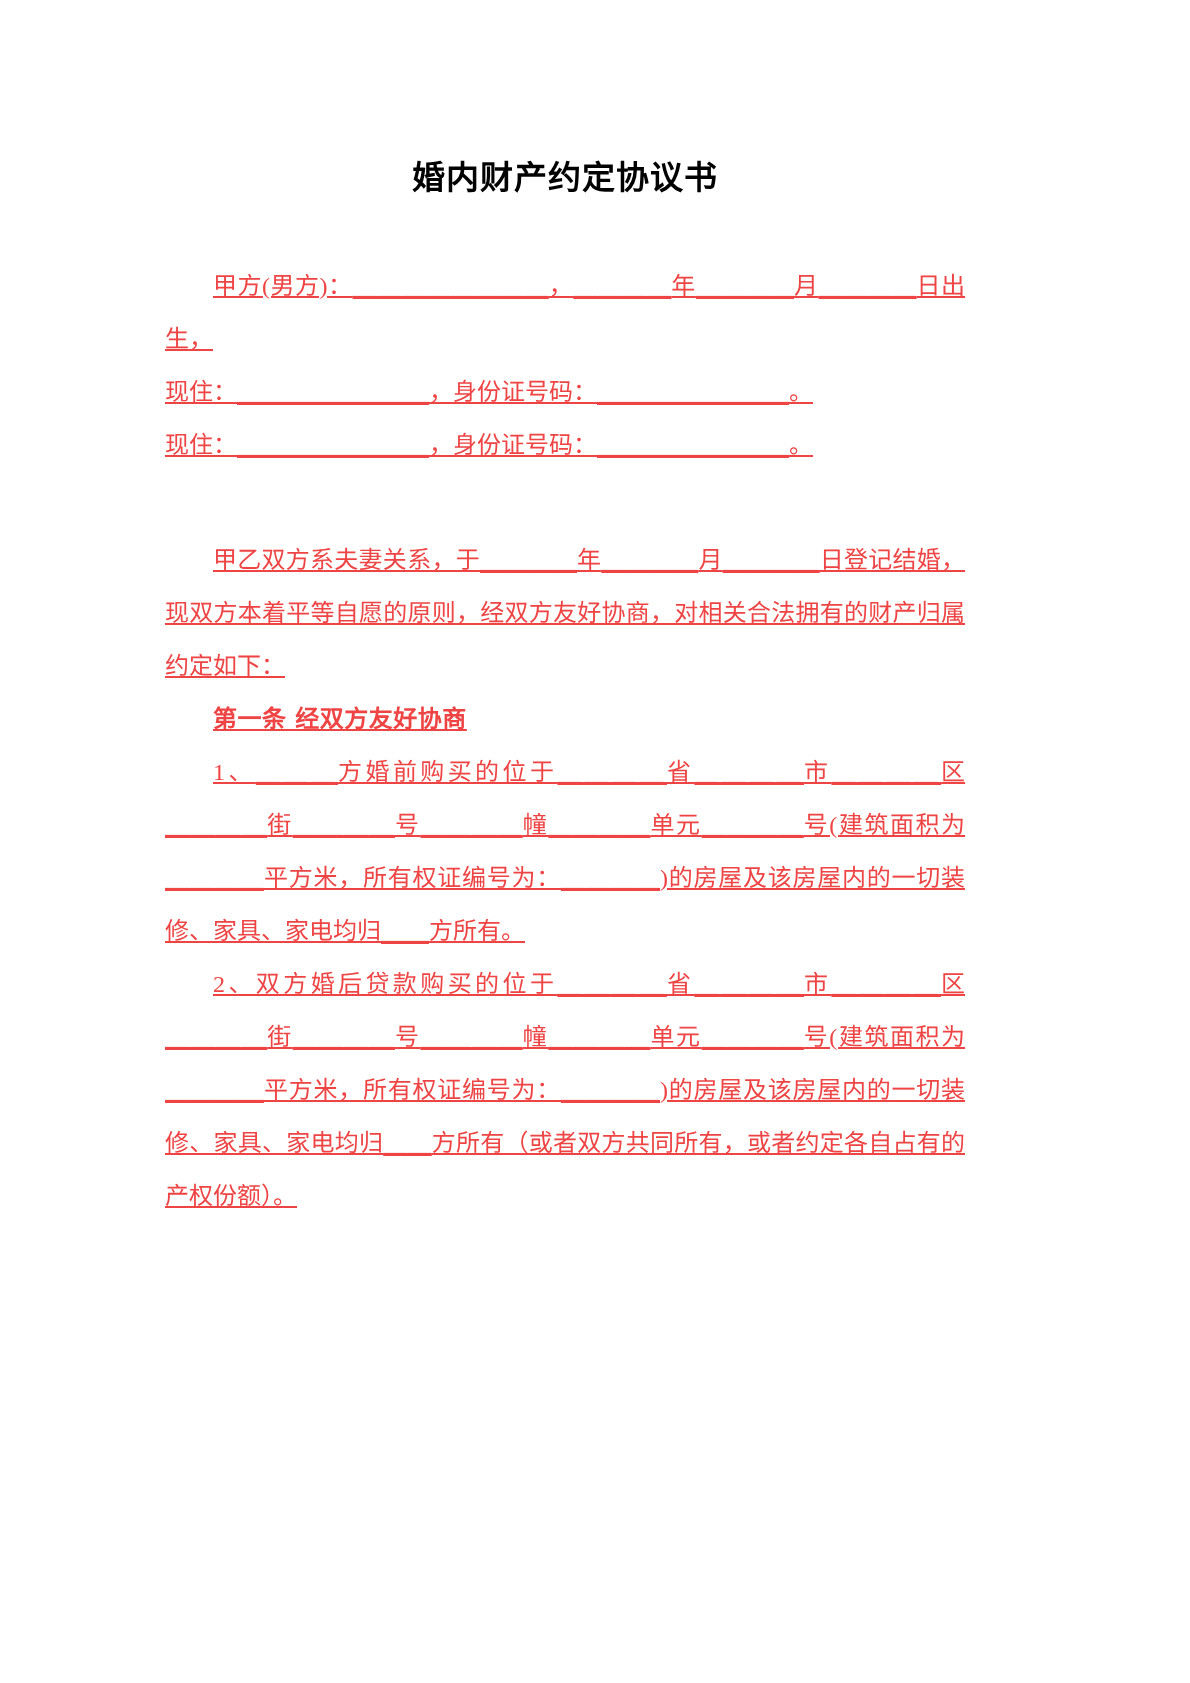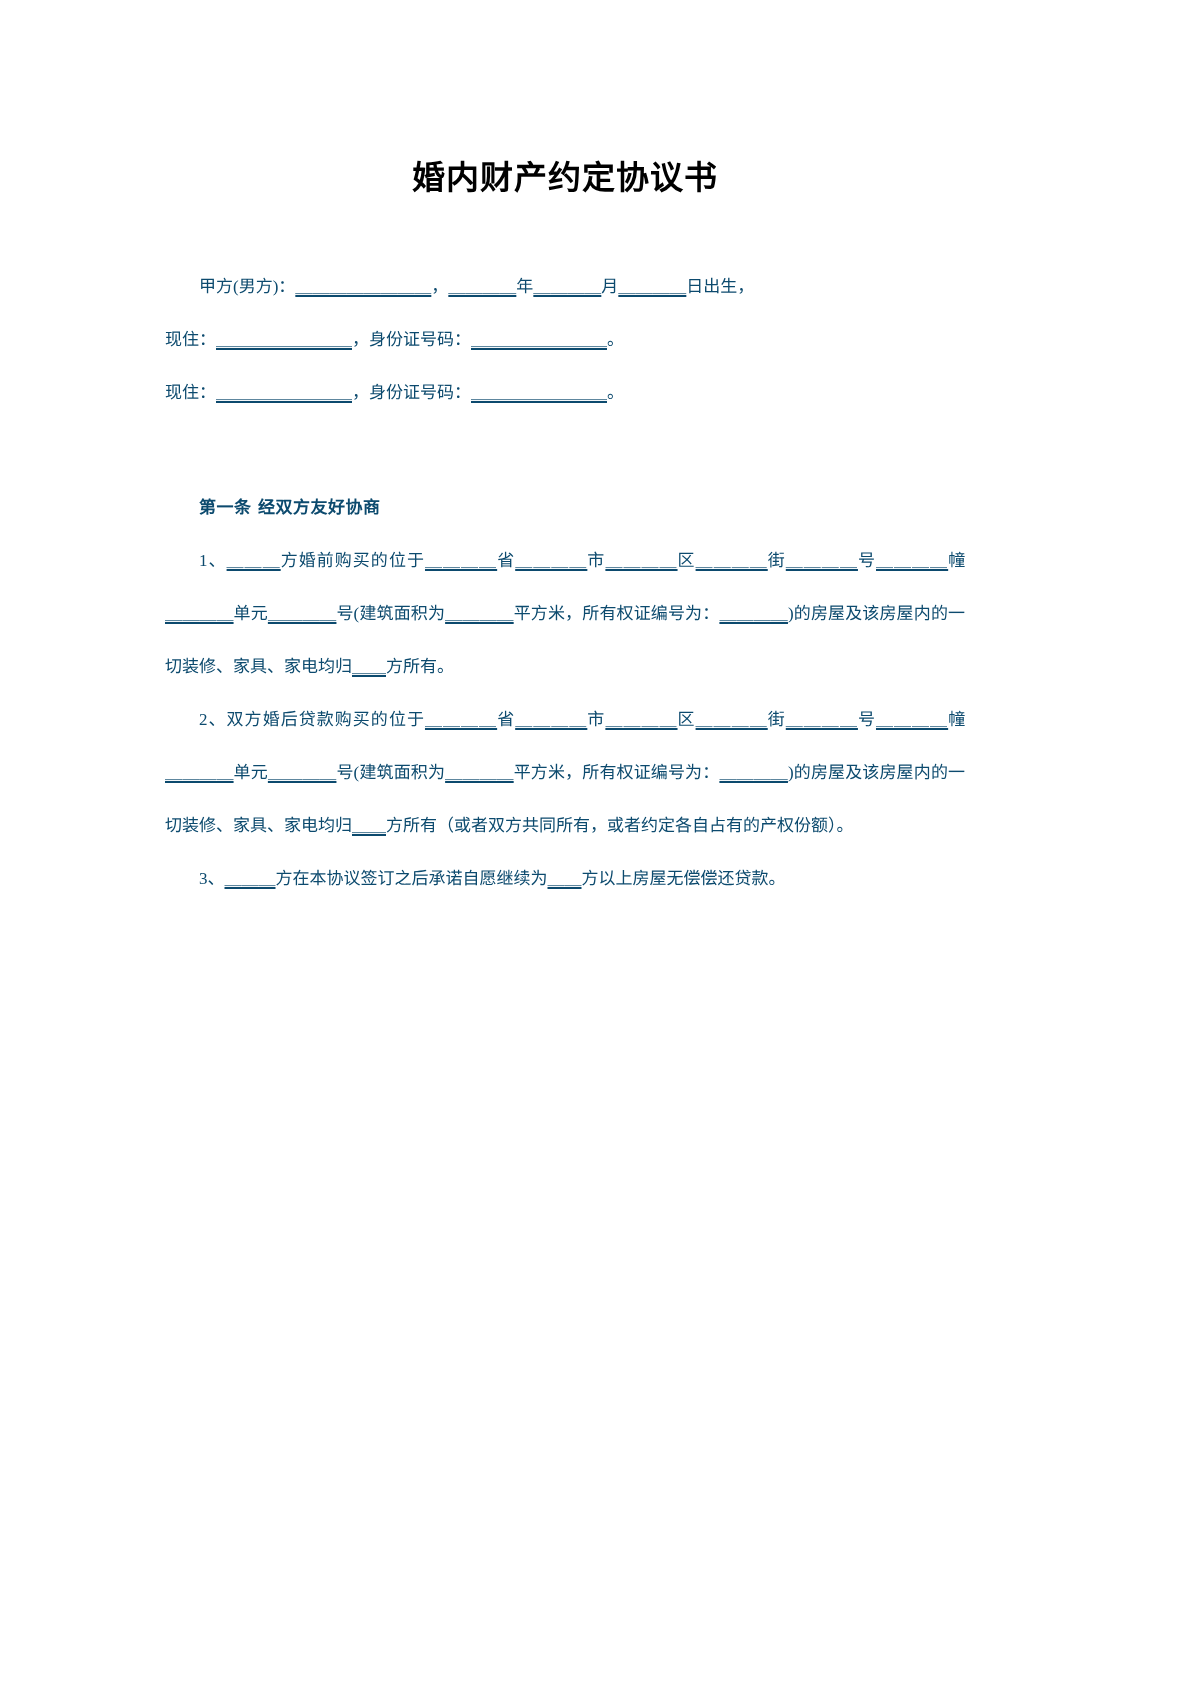--- a/index.html
+++ b/index.html
@@ -29,27 +29,28 @@
     font-weight: bold;
     font-size: 33px;
     line-height: 1.2;
     text-align: center;
     letter-spacing: 1px;
     margin: 0;
     padding-top: 150px;
     color: #000000;
   }
   .para {
-    font-size: 17px;
+    font-size: 24px;
     line-height: 53px;
     text-align: justify;
     text-justify: inter-ideograph;
     margin: 0;
-    color: #0c4a6e;
+    color: #ef4444;
     letter-spacing: 0px;
+    text-decoration: underline;
   }
   .para.indent {
     text-indent: 2em;
   }
   .para.bold {
     font-family: "DejaVu Sans", "Liberation Sans", sans-serif;
     font-weight: bold;
     letter-spacing: 0.5px;
   }
   .spacer-lg { height: 62px; }
@@ -72,23 +73,23 @@
 
     <p class="para indent"><span>甲方(男方)：</span><span class="blank">＿＿＿＿＿＿＿＿</span><span>，</span><span class="blank">＿＿＿＿</span><span>年</span><span class="blank">＿＿＿＿</span><span>月</span><span class="blank">＿＿＿＿</span><span>日出生，</span></p>
 
     <p class="para"><span>现住：</span><span class="blank">＿＿＿＿＿＿＿＿</span><span>，身份证号码：</span><span class="blank">＿＿＿＿＿＿＿＿</span><span>。</span></p>
 
 
     <p class="para"><span>现住：</span><span class="blank">＿＿＿＿＿＿＿＿</span><span>，身份证号码：</span><span class="blank">＿＿＿＿＿＿＿＿</span><span>。</span></p>
 
     <div class="spacer-lg"></div>
 
+    <p class="para indent"><span>甲乙双方系夫妻关系，于</span><span class="blank">＿＿＿＿</span><span>年</span><span class="blank">＿＿＿＿</span><span>月</span><span class="blank">＿＿＿＿</span><span>日登记结婚，现双方本着平等自愿的原则，经双方友好协商，对相关合法拥有的财产归属约定如下：</span></p>
 
     <p class="para indent bold">第一条  经双方友好协商</p>
 
     <p class="para indent"><span>1、</span><span class="blank">＿＿＿</span><span>方婚前购买的位于</span><span class="blank">＿＿＿＿</span><span>省</span><span class="blank">＿＿＿＿</span><span>市</span><span class="blank">＿＿＿＿</span><span>区</span><span class="blank">＿＿＿＿</span><span>街</span><span class="blank">＿＿＿＿</span><span>号</span><span class="blank">＿＿＿＿</span><span>幢</span><span class="blank">＿＿＿＿</span><span>单元</span><span class="blank">＿＿＿＿</span><span>号(建筑面积为</span><span class="blank">＿＿＿＿</span><span>平方米，所有权证编号为：</span><span class="blank">＿＿＿＿</span><span>)的房屋及该房屋内的一切装修、家具、家电均归</span><span class="blank">＿＿</span><span>方所有。</span></p>
 
     <p class="para indent"><span>2、双方婚后贷款购买的位于</span><span class="blank">＿＿＿＿</span><span>省</span><span class="blank">＿＿＿＿</span><span>市</span><span class="blank">＿＿＿＿</span><span>区</span><span class="blank">＿＿＿＿</span><span>街</span><span class="blank">＿＿＿＿</span><span>号</span><span class="blank">＿＿＿＿</span><span>幢</span><span class="blank">＿＿＿＿</span><span>单元</span><span class="blank">＿＿＿＿</span><span>号(建筑面积为</span><span class="blank">＿＿＿＿</span><span>平方米，所有权证编号为：</span><span class="blank">＿＿＿＿</span><span>)的房屋及该房屋内的一切装修、家具、家电均归</span><span class="blank">＿＿</span><span>方所有（或者双方共同所有，或者约定各自占有的产权份额）。</span></p>
 
-    <p class="para indent"><span>3、</span><span class="blank">＿＿＿</span><span>方在本协议签订之后承诺自愿继续为</span><span class="blank">＿＿</span><span>方以上房屋无偿偿还贷款。</span></p>
 
   </div>
 </div>
 
 </body></html>

